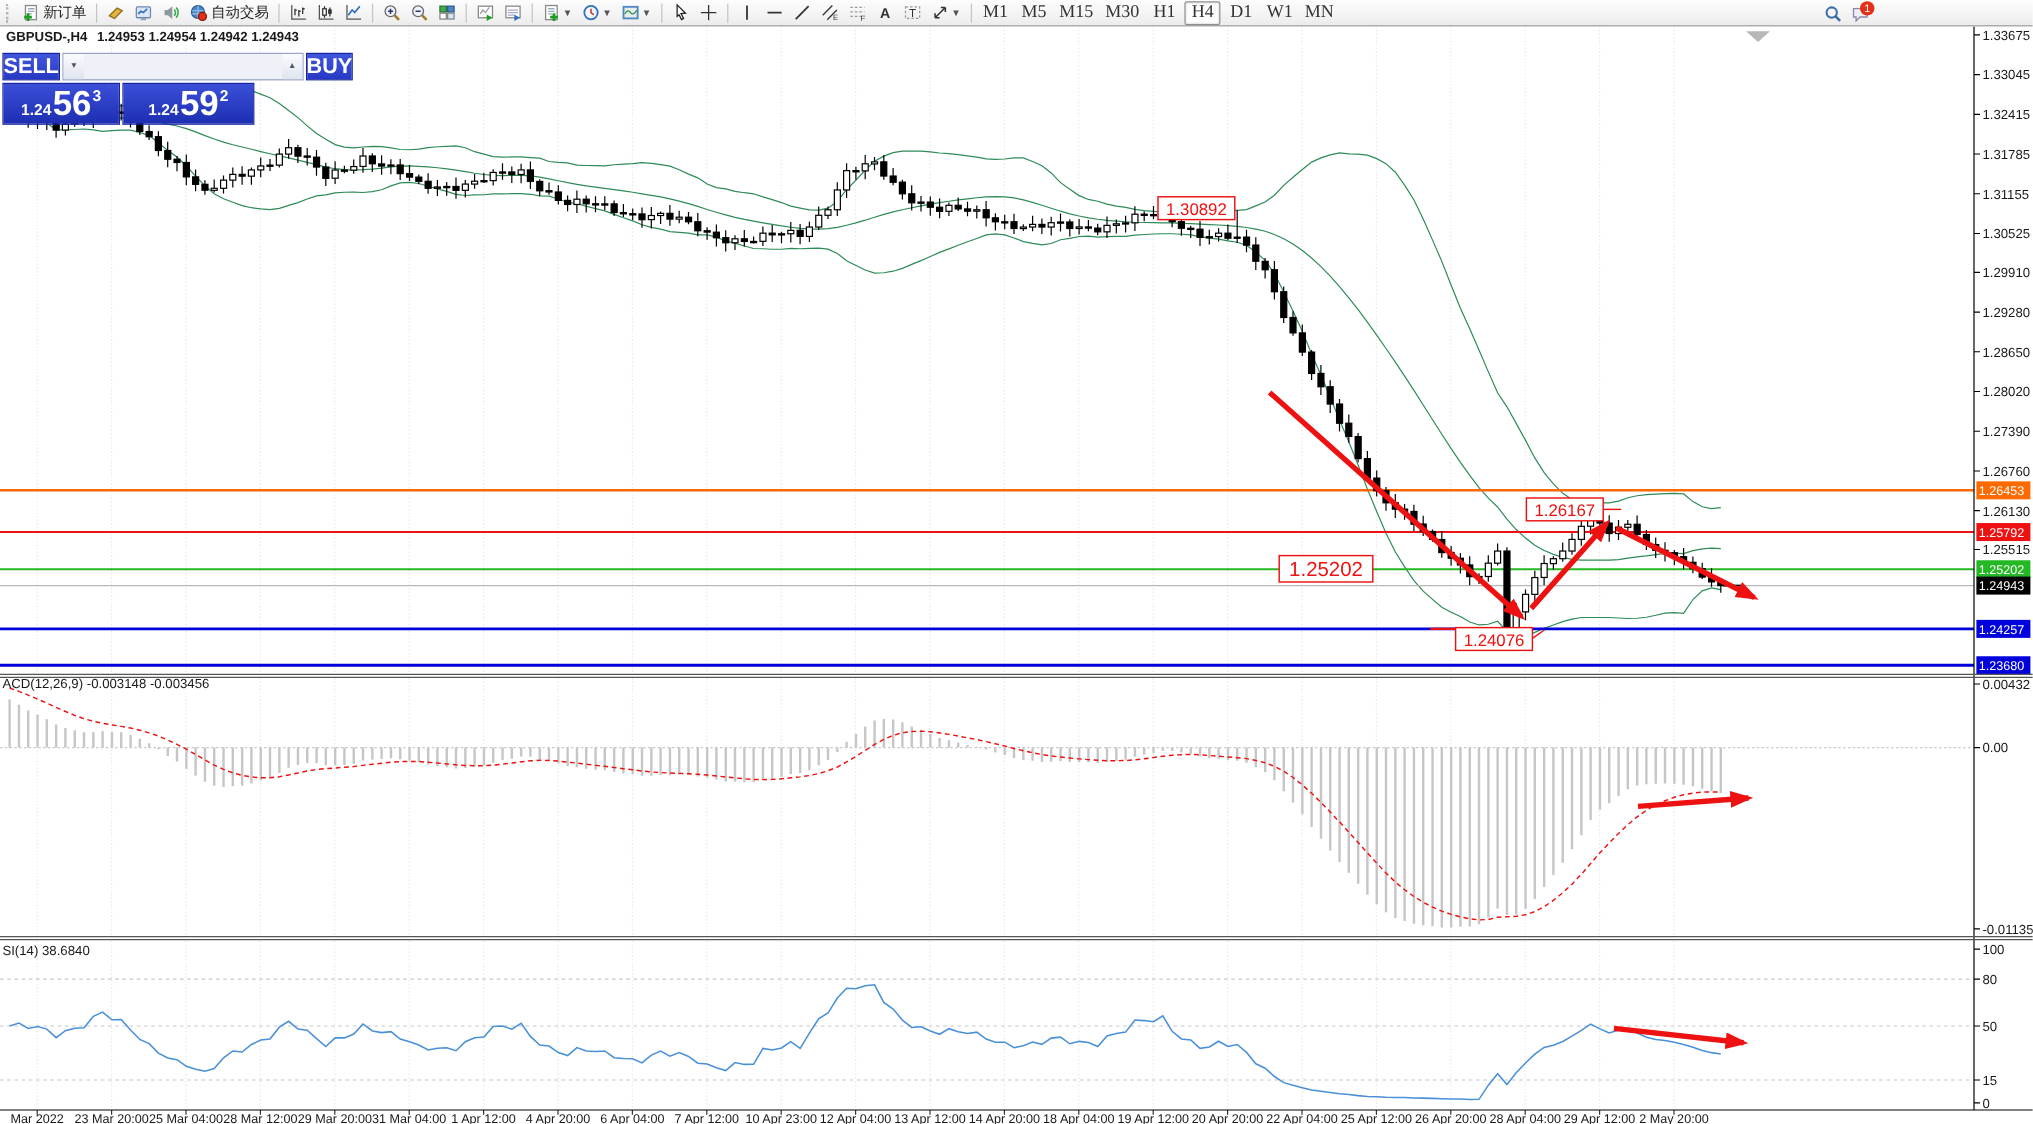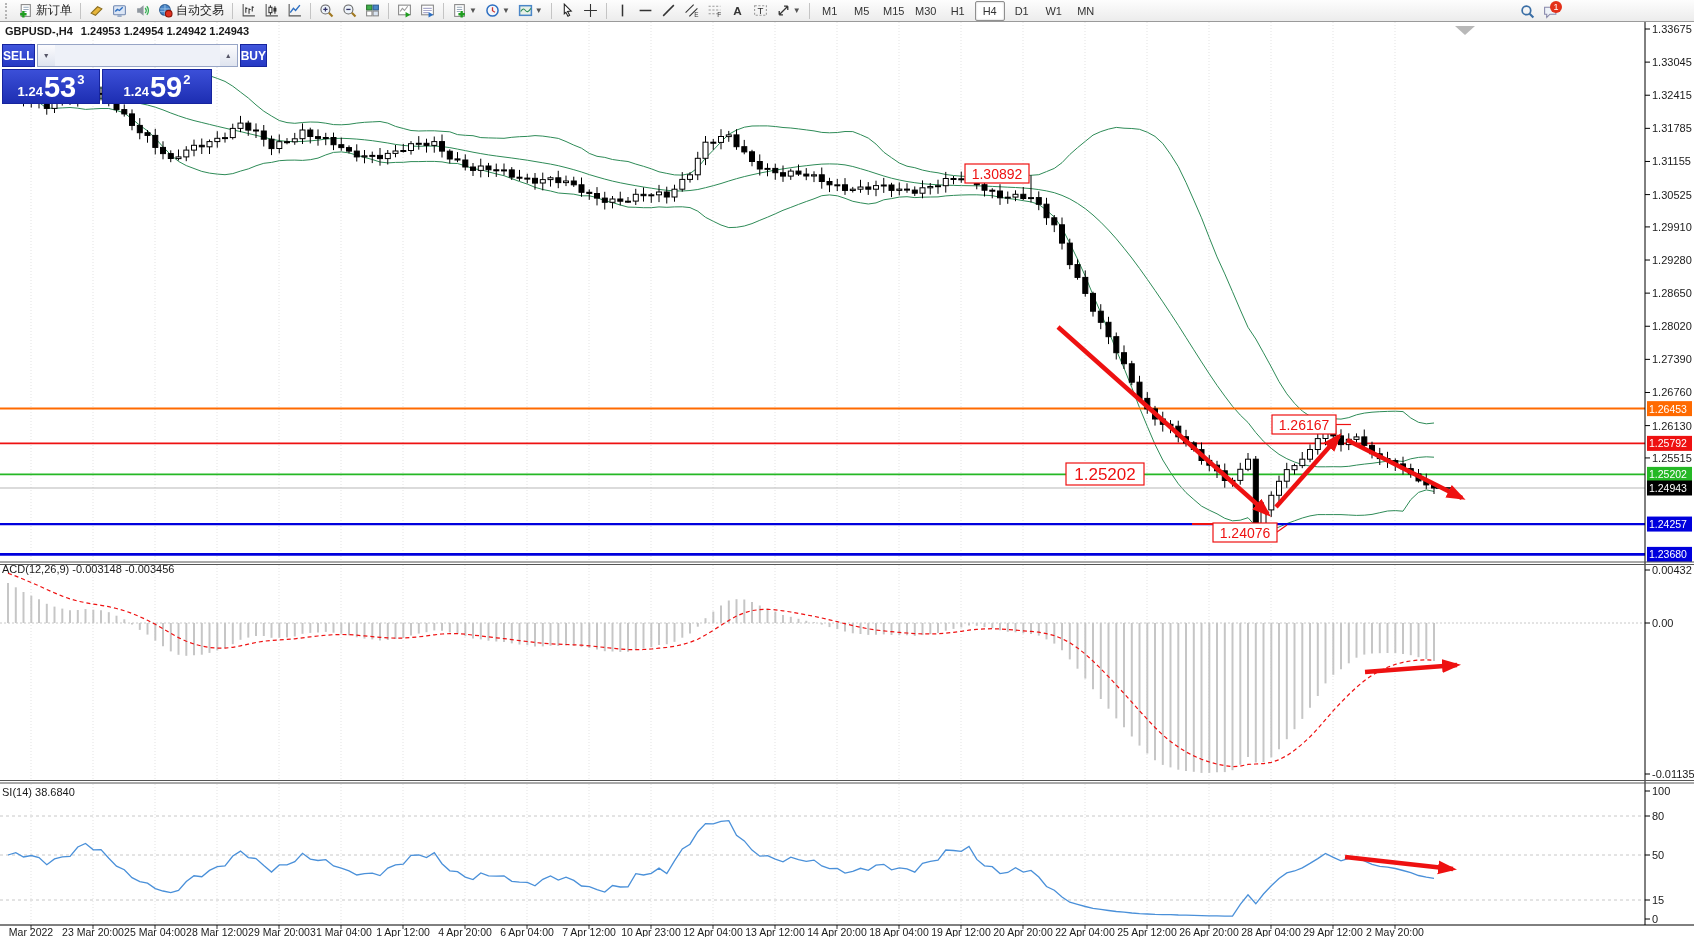--- a/index.html
+++ b/index.html
@@ -10,31 +10,31 @@
     background:linear-gradient(#fdfdfd,#ececec);border-bottom:1px solid #9a9a9a;
     display:flex;align-items:center;padding:0 2px;box-sizing:border-box;}
   .tb-grip{width:4px;height:16px;margin:0 3px;border-left:2px dotted #b5b5b5;}
   .tb-sep{width:1px;height:16px;background:#c4c4c4;margin:0 4px;}
   .tb-btn{display:inline-flex;align-items:center;height:19px;padding:0 2px;margin:0 1px;
     border:1px solid transparent;border-radius:2px;font-size:12px;color:#222;white-space:nowrap;}
   .tb-btn svg{display:block;}
   .tb-label{margin-left:3px;}
   .tb-dd{font-size:8px;color:#555;margin-left:2px;}
   .tf-btn{display:inline-flex;align-items:center;justify-content:center;height:18px;min-width:22px;
-    padding:0 3px;margin:0 1px;font-size:11px;color:#333;border:1px solid transparent;border-radius:2px;}
+    padding:0 3px;margin:0 1px;font-size:15px;color:#333;border:1px solid transparent;border-radius:2px;font-family:Liberation Serif, serif;}
   .tf-btn.active{background:#fff;border-color:#8f8f8f;box-shadow:inset 0 0 2px #bbb;}
   #tb-right{position:absolute;left:1516px;top:1px;display:flex;align-items:center;height:20px;}
   
   #ohlc-line{position:absolute;left:5px;top:25px;z-index:20;font-size:11px;font-weight:700;color:#1a1a1a;}
   #ohlc-line .vals{font-weight:700;margin-left:8px;}
   
   #trade-panel{position:absolute;left:2px;top:44px;width:212px;z-index:25;}
   #tp-row1{display:flex;height:23px;}
   .tp-btn{width:88px;background:linear-gradient(#4156dc,#2639c4);border:1px solid #16249e;
-    color:#fff;font-size:12px;font-weight:700;display:flex;align-items:center;justify-content:center;
+    color:#fff;font-size:18px;font-weight:700;display:flex;align-items:center;justify-content:center;
     box-sizing:border-box;}
   #tp-buy{width:39px;margin-left:2px;}
   #tp-vol{flex:1;margin-left:2px;display:flex;background:#eef1f8;border:1px solid #97a5c6;box-sizing:border-box;}
   .tp-spin{width:17px;background:linear-gradient(#fbfbfd,#dfe4ef);border:0;color:#556;
     font-size:7px;display:flex;align-items:center;justify-content:center;}
   #tp-vol-val{flex:1;border:0;border-left:1px solid #c2cadd;border-right:1px solid #c2cadd;
     background:#fff;font-size:12px;text-align:right;padding:0 4px;min-width:0;font-family:inherit;margin-top:32px;}
   #tp-row2{display:flex;margin-top:2px;height:35px;}
   .tp-price{background:linear-gradient(#3b4fd8,#1d2eb2);color:#fff;display:flex;align-items:flex-end;
     justify-content:center;padding-bottom:1px;box-sizing:border-box;border:1px solid #16249e;}
@@ -1065,21 +1065,21 @@
     <div id="tp-vol">
       <div class="tp-spin">▼</div>
       <input id="tp-vol-val" value="1.00" style="">
       <div class="tp-spin">▲</div>
     </div>
     <div class="tp-btn" id="tp-buy">BUY</div>
   </div>
   <div id="tp-row2">
     <div class="tp-price" id="tp-price-sell">
       <span class="tp-pfx">1.24</span>
-          <span class="tp-big">53</span>
+          <span class="tp-big">56</span>
           <span class="tp-sup">3</span>
     </div>
     <div class="tp-price" id="tp-price-buy">
       <span class="tp-pfx">1.24</span>
           <span class="tp-big">59</span>
           <span class="tp-sup">2</span>
     </div>
   </div>
 </div>
 

